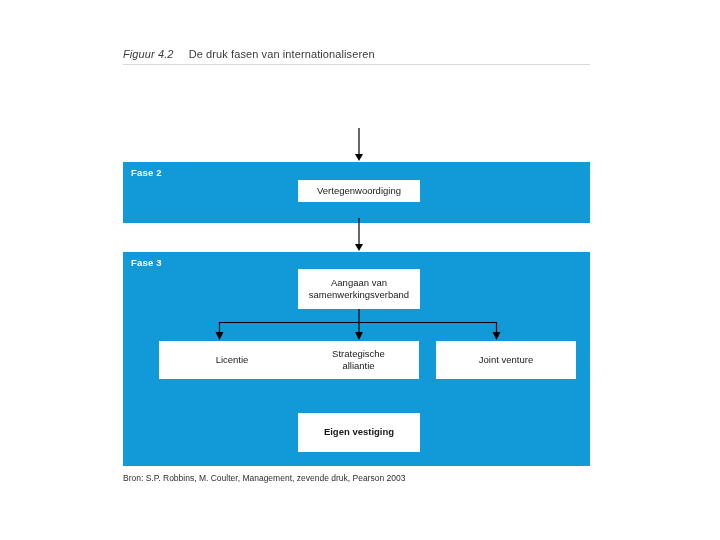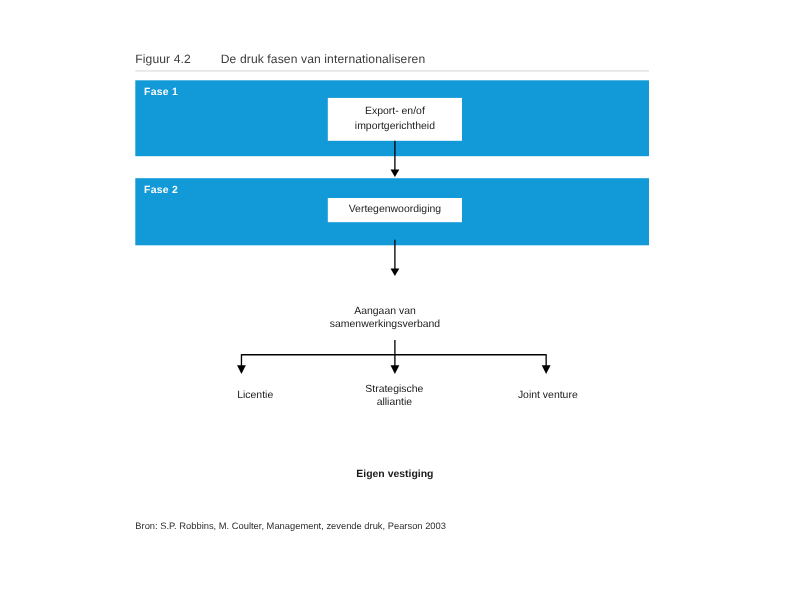--- a/index.html
+++ b/index.html
@@ -10,21 +10,21 @@
     position: relative;
     overflow: hidden;
   }
   .canvas { position: absolute; left: 0; top: 0; width: 720px; height: 540px; background: #ffffff; }
 
   .fig-title {
     position: absolute; left: 123px; top: 48px;
     font-size: 11px; color: #3b3b3b; letter-spacing: 0.1px;
     white-space: nowrap;
   }
-  .fig-title .num { margin-right: 24px; }
+  .fig-title .num { margin-right: 12px; font-style: italic; }
 
   .title-rule {
     position: absolute; left: 123px; top: 64px;
     width: 467px; height: 1px; background: #d9d9d9;
   }
 
   .band { position: absolute; left: 123px; width: 467px; background: #1299d7; }
   .band1 { top: 73px;  height: 69px; }
   .band2 { top: 162px; height: 61px; }
   .band3 { top: 252px; height: 214px; }
@@ -40,24 +40,24 @@
     color: #1a1a1a;
     font-size: 9.5px; line-height: 1.3;
     display: flex; flex-direction: column;
     align-items: center; justify-content: center;
     text-align: center;
   }
   .node span { display: block; }
 
   .box-export           { left: 298px; top: 89px;  width: 122px; height: 39px; }
   .box-vertegenwoordiging{ left: 298px; top: 180px; width: 122px; height: 22px; }
-  .box-aangaan          { left: 298px; top: 269px; width: 104px; height: 40px; }
+  .box-aangaan          { left: 298px; top: 269px; width: 122px; height: 40px; }
   .box-licentie         { left: 159px; top: 341px; width: 146px; height: 38px; }
   .box-alliantie        { left: 298px; top: 341px; width: 121px; height: 38px; text-align: right; }
-  .box-joint            { left: 436px; top: 341px; width: 124px; height: 38px; }
+  .box-joint            { left: 436px; top: 341px; width: 140px; height: 38px; }
   .box-eigen            { left: 298px; top: 413px; width: 122px; height: 39px; font-weight: bold; }
 
   svg.connectors {
     position: absolute; left: 0; top: 0; width: 720px; height: 540px;
     pointer-events: none;
   }
   svg.connectors line { stroke: #000000; stroke-width: 1.2; }
   svg.connectors polygon { fill: #000000; }
 
   .source-line {
@@ -70,33 +70,29 @@
 <body>
 
 <div class="canvas">
 
   <div class="fig-title">
     <span class="num">Figuur 4.2</span>
     <span>De druk fasen van internationaliseren</span>
   </div>
   <div class="title-rule"></div>
 
-  <div class="band band1">
-    <div class="fase-label">Fase 1</div>
-  </div>
 
   <div class="band band2">
     <div class="fase-label">Fase 2</div>
   </div>
 
+  <div class="band band3">
+    <div class="fase-label">Fase 3</div>
+  </div>
 
-  <div class="node box-export">
-    <span>Export- en/of</span>
-    <span>importgerichtheid</span>
-  </div>
 
   <div class="node box-vertegenwoordiging">
     <span>Vertegenwoordiging</span>
   </div>
 
   <div class="node box-aangaan">
     <span>Aangaan van</span>
     <span>samenwerkingsverband</span>
   </div>
 

